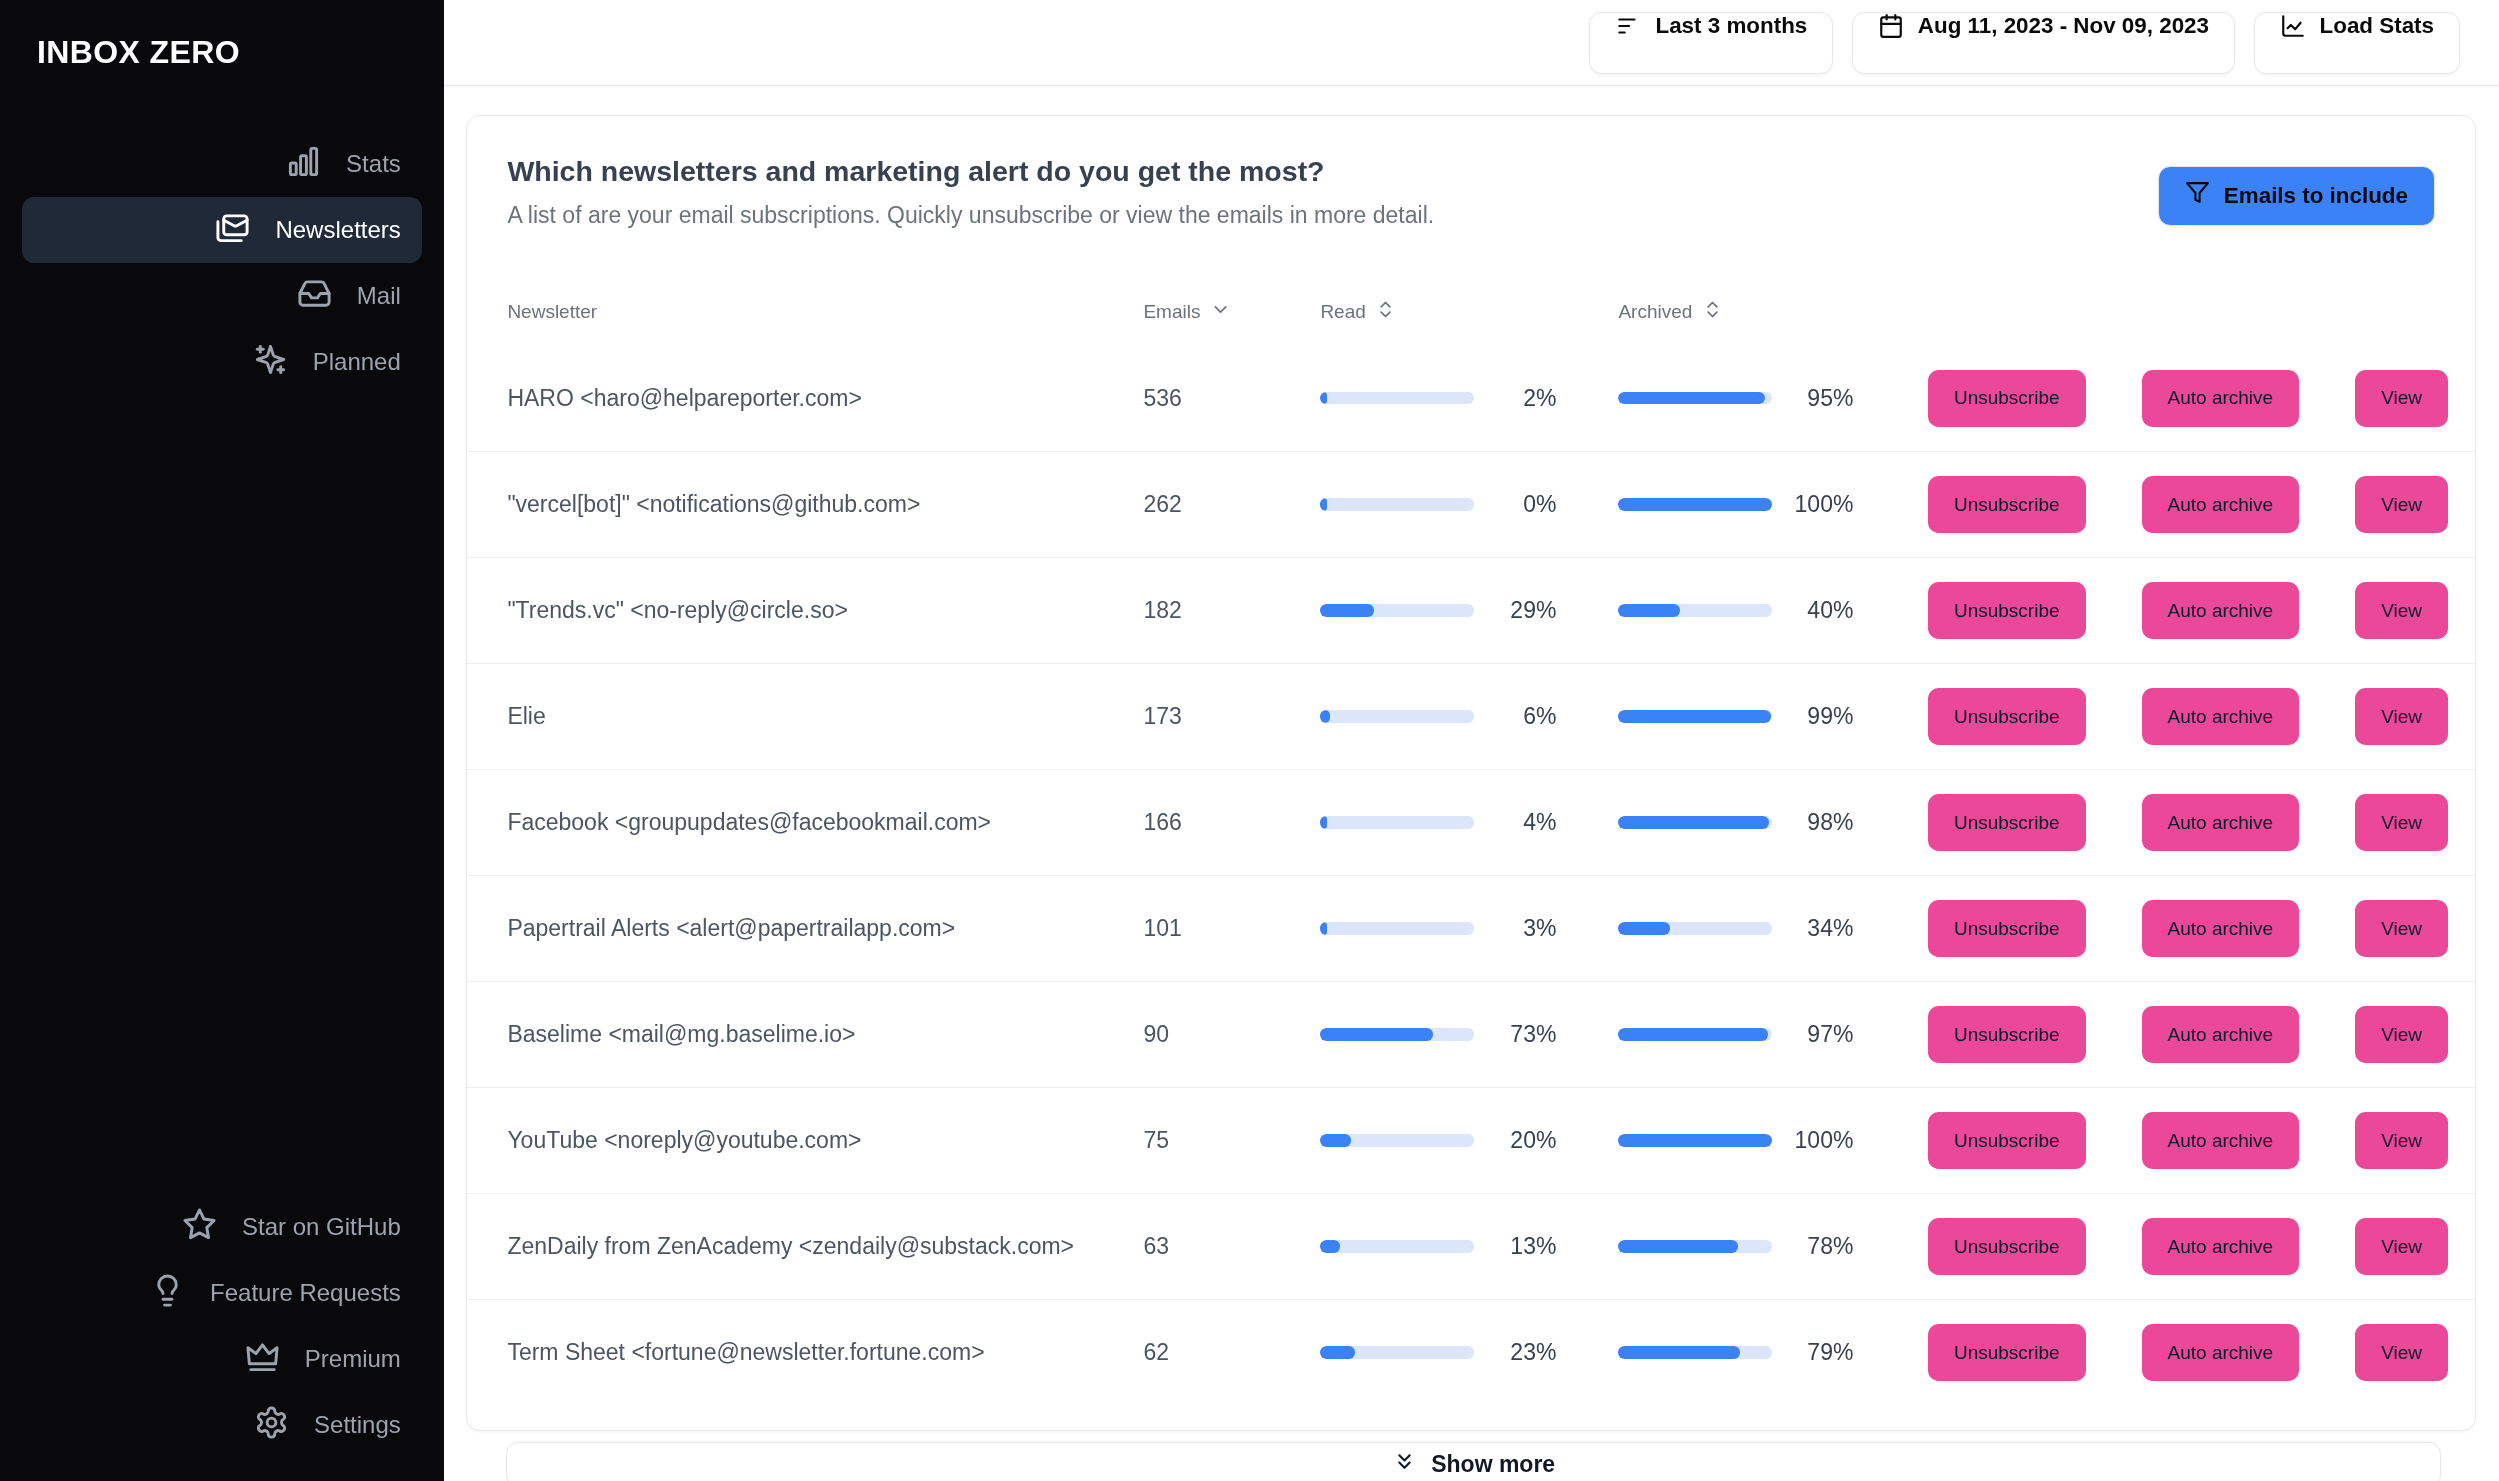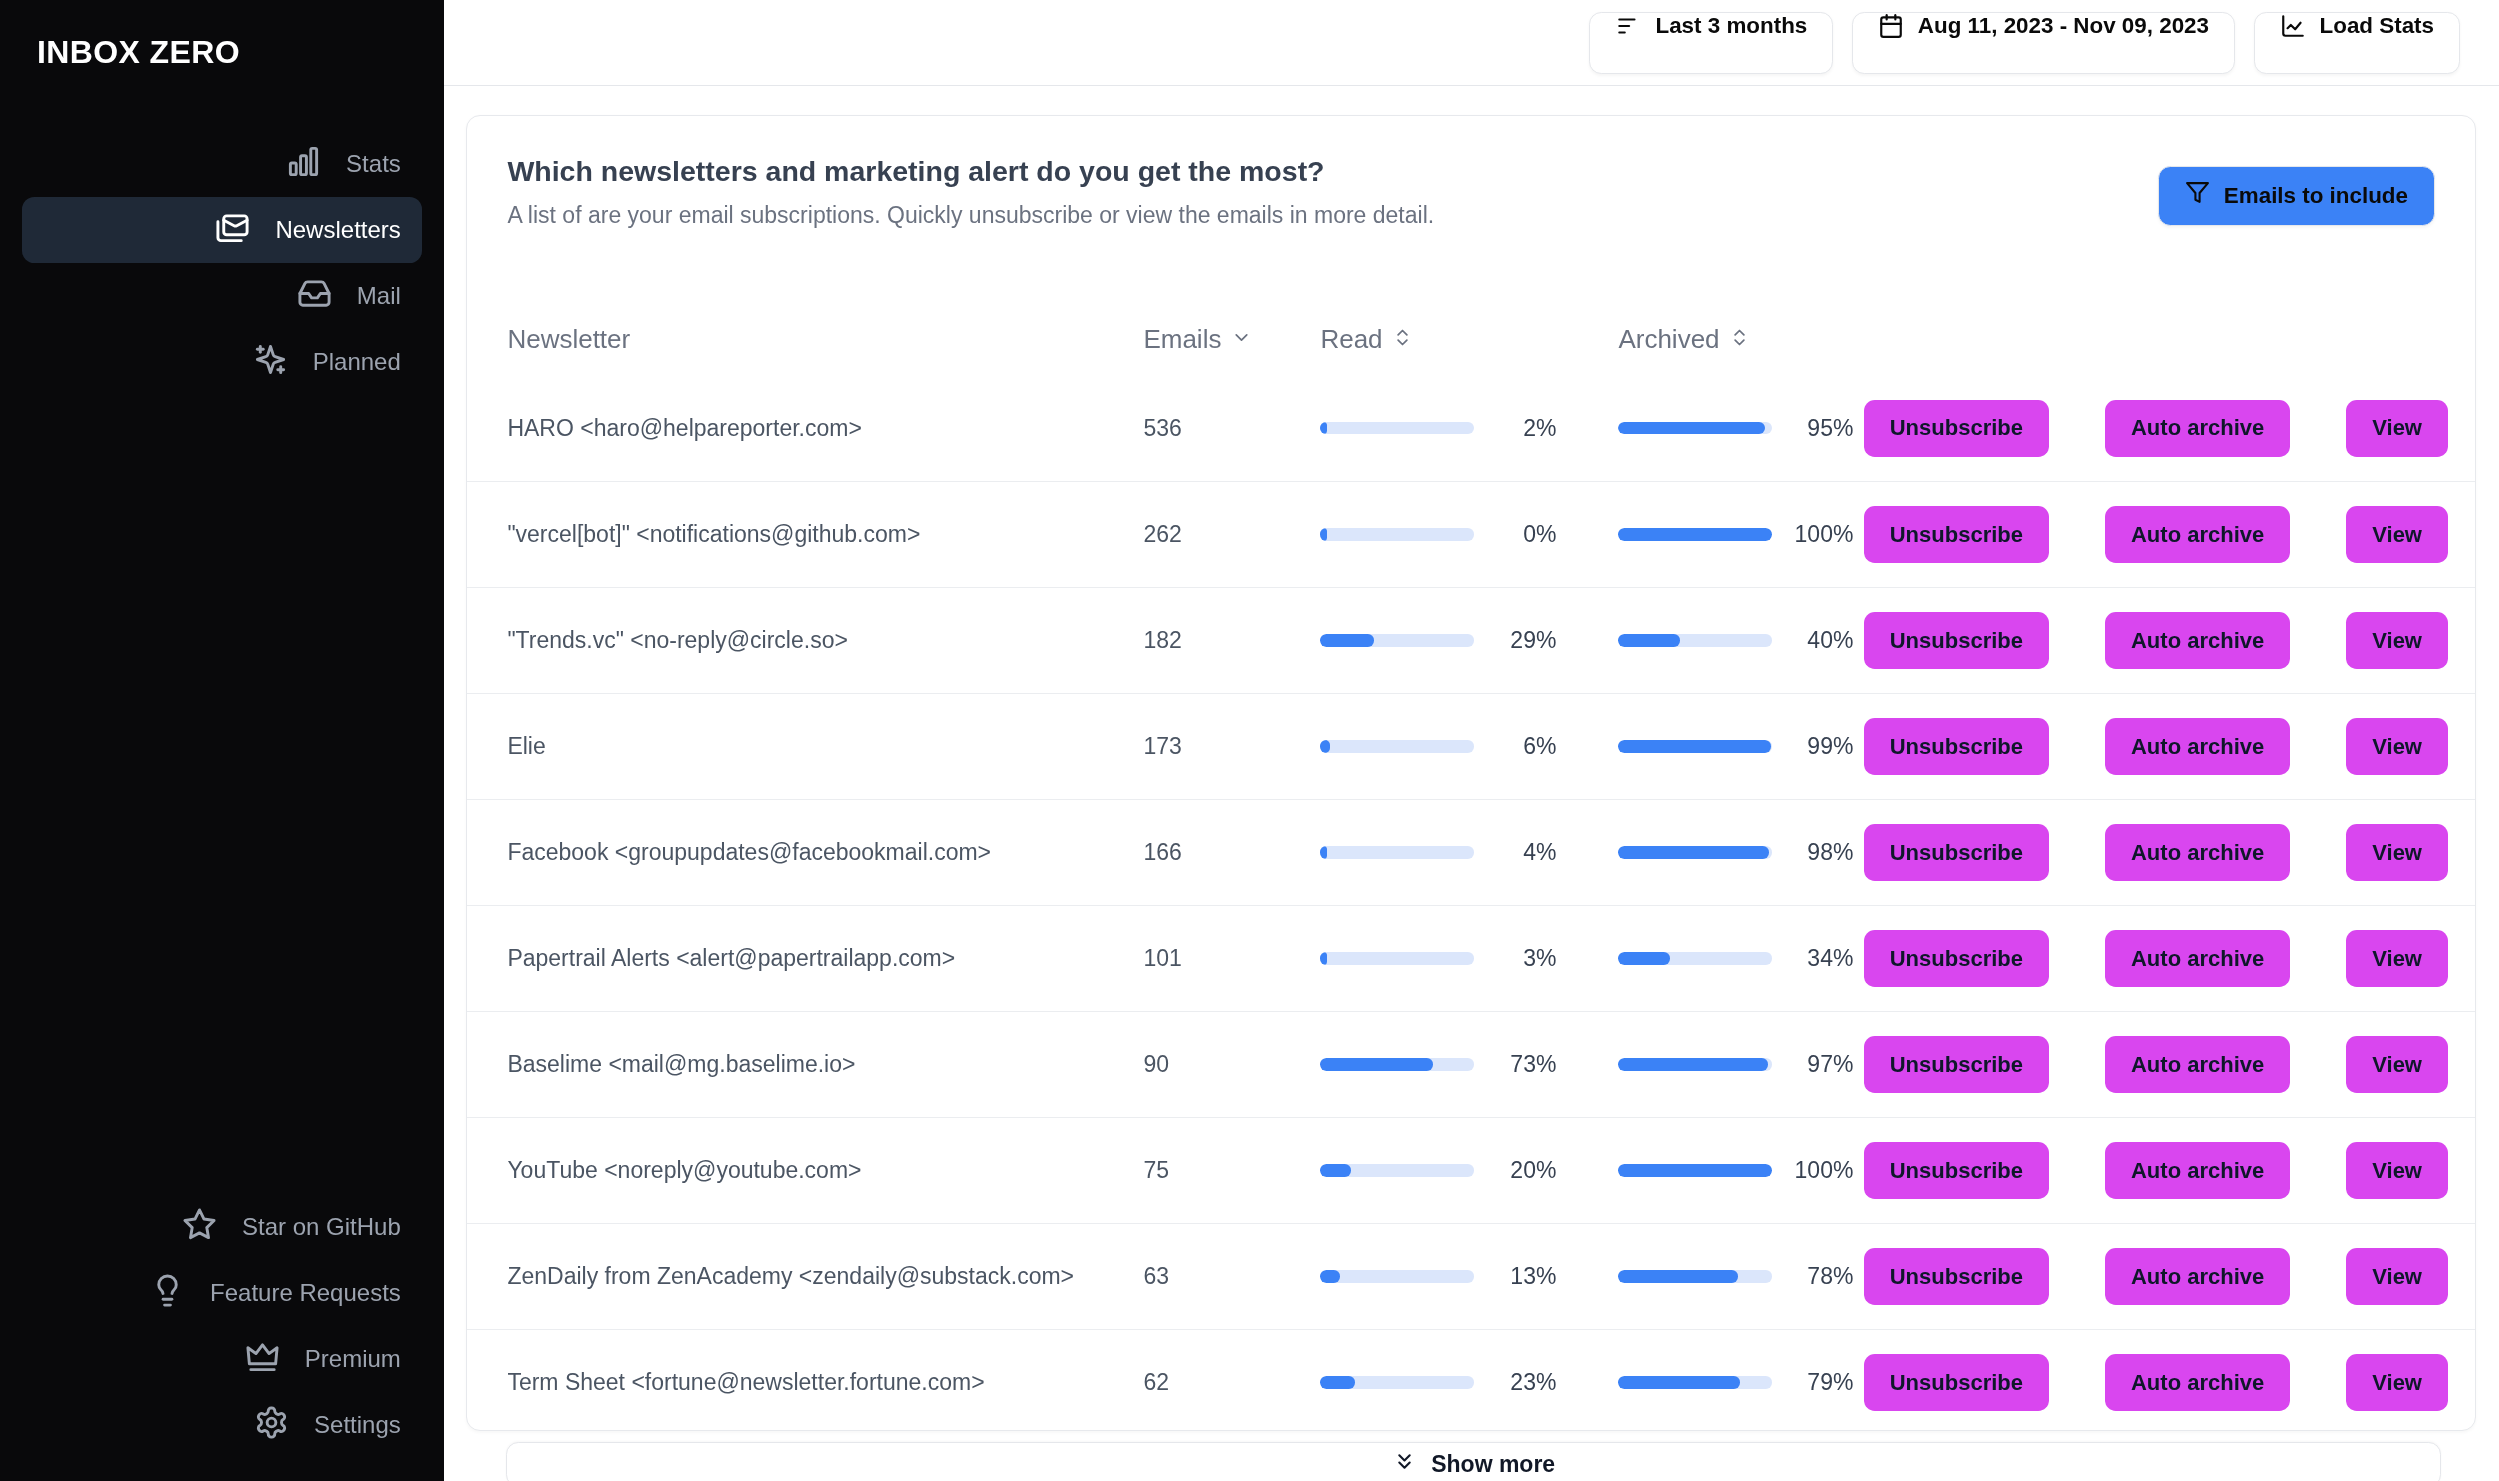--- a/index.html
+++ b/index.html
@@ -58,34 +58,34 @@
 
   
   .thead, .row { display:flex; align-items:center; padding:0 27px 0 40px; }
   .w-news   { flex:0 0 636px; min-width:0; }
   .w-emails { flex:0 0 177px; }
   .w-read   { flex:0 0 236px; }
   .w-gap    { flex:0 0 62px; }
   .w-arch   { flex:0 0 235px; }
   .w-actions{ flex:1 1 auto; display:flex; justify-content:flex-end; gap:56px; }
 
-  .thead { margin-top:95px; color:#6b7280; font-size:26px; font-weight:400; }
+  .thead { margin-top:70px; color:#6b7280; font-size:19px; font-weight:400; }
   .th-flex { display:inline-flex; align-items:center; gap:9.3px; }
   .th-flex svg { width:21px; height:21px; }
 
   .rows { margin-top:20px; }
   .row { min-height:106px; font-size:23px; color:#4b5563; }
   .row + .row { border-top:1.5px solid #ebedf0; }
   .cell-bar { display:flex; align-items:center; justify-content:space-between; }
   .bar { width:154px; height:12.3px; border-radius:6.2px; background:var(--track); position:relative; overflow:hidden; }
   .bar-fill { position:absolute; left:0; top:0; bottom:0; border-radius:6.2px; background:var(--accent); }
   .pct { min-width:74px; text-align:right; color:#374151; }
   .act-btn {
-    height:57px; padding:0 26px; border:none; border-radius:10.8px; background:#d946ef;
-    color:#0f172a; font-family:inherit; font-size:22px; font-weight:700; cursor:pointer; white-space:nowrap;
+    height:57px; padding:0 26px; border:none; border-radius:10.8px; background:#ec4899;
+    color:#0f172a; font-family:inherit; font-size:19px; font-weight:400; cursor:pointer; white-space:nowrap;
   }
 
   .show-more {
     width:calc(100% - 75px); margin:10.8px 35px 0 40px; height:45px; padding-top:1.5px;
     border:1.5px solid #e5e7eb; border-radius:12.3px; background:#fff;
     display:flex; align-items:center; justify-content:center; gap:14px;
     font-family:inherit; font-size:23px; font-weight:600; color:#111827; cursor:pointer;
     box-shadow:0 -0.8px 2.3px rgba(0,0,0,.03);
   }
   .show-more svg { width:25px; height:25px; }

